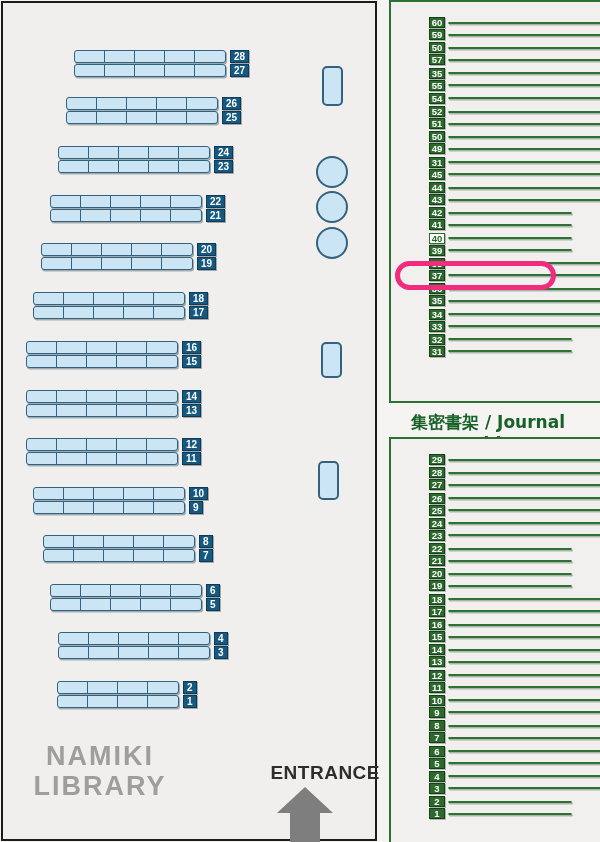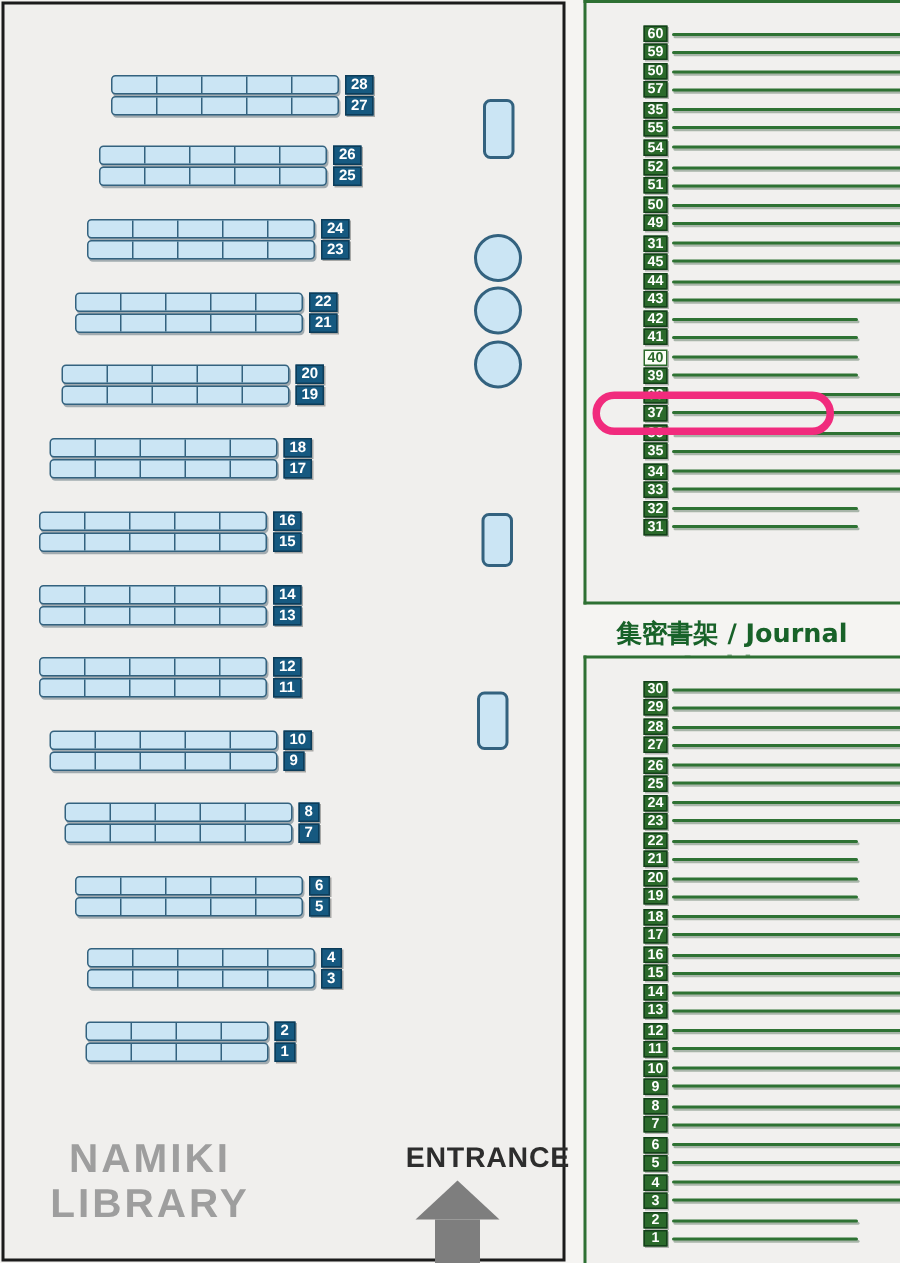--- a/index.html
+++ b/index.html
@@ -24,21 +24,21 @@
   .shelf .cell:last-child{border-right:none;}
   .tagB{margin-left:4px;min-width:10px;height:13px;padding:0 3px;flex:none;
     background:var(--blueTag);color:#fff;font-size:10px;font-weight:bold;
     display:flex;align-items:center;justify-content:center;
     border:1px solid #0c3c59;box-shadow:1px 1px 0 rgba(0,0,0,.30);box-sizing:border-box;}
   .pillar{position:absolute;background:var(--blueFill);border:2px solid var(--blueBorder);
     border-radius:5px;box-sizing:border-box;}
   .round-table{position:absolute;border-radius:50%;background:var(--blueFill);
     border:2px solid var(--blueBorder);box-sizing:border-box;}
   
-  .library-title{position:absolute;left:14px;top:757px;width:172px;text-align:center;
+  .library-title{position:absolute;left:14px;top:741px;width:172px;text-align:center;
     font-size:27px;font-weight:bold;color:var(--titleGray);letter-spacing:2px;line-height:1.12;}
   .entrance{position:absolute;left:230px;top:762px;width:150px;text-align:right;z-index:6;}
   .entrance-label{font-size:19px;font-weight:bold;color:var(--entranceText);letter-spacing:.5px;}
   .entrance-arrow{margin:3px auto 0;width:56px;}
   .arrow-head{width:0;height:0;border-left:28px solid transparent;
     border-right:28px solid transparent;border-bottom:26px solid var(--arrowGray);}
   .arrow-stem{width:30px;height:30px;background:var(--arrowGray);margin:0 auto;}
   
   .archive-panel{position:absolute;left:389px;width:211px;box-sizing:border-box;
     background:var(--panelBg);border:2px solid var(--panelBorder);border-right:none;
@@ -676,30 +676,20 @@
           <div class="gcell"></div>
           <div class="gcell"></div>
         </div>
       </div>
     </div>
   </div>
 <div class="archive-label">集密書架 / Journal Archive</div>
 <div class="archive-panel bottom" id="panelBottom">
     <div class="gpair">
       <div class="grow">
-        <div class="tagG">30</div>
-        <div class="gshelf">
-          <div class="gcell"></div>
-          <div class="gcell"></div>
-          <div class="gcell"></div>
-          <div class="gcell"></div>
-          <div class="gcell"></div>
-        </div>
-      </div>
-      <div class="grow">
         <div class="tagG">29</div>
         <div class="gshelf">
           <div class="gcell"></div>
           <div class="gcell"></div>
           <div class="gcell"></div>
           <div class="gcell"></div>
           <div class="gcell"></div>
         </div>
       </div>
     </div>

